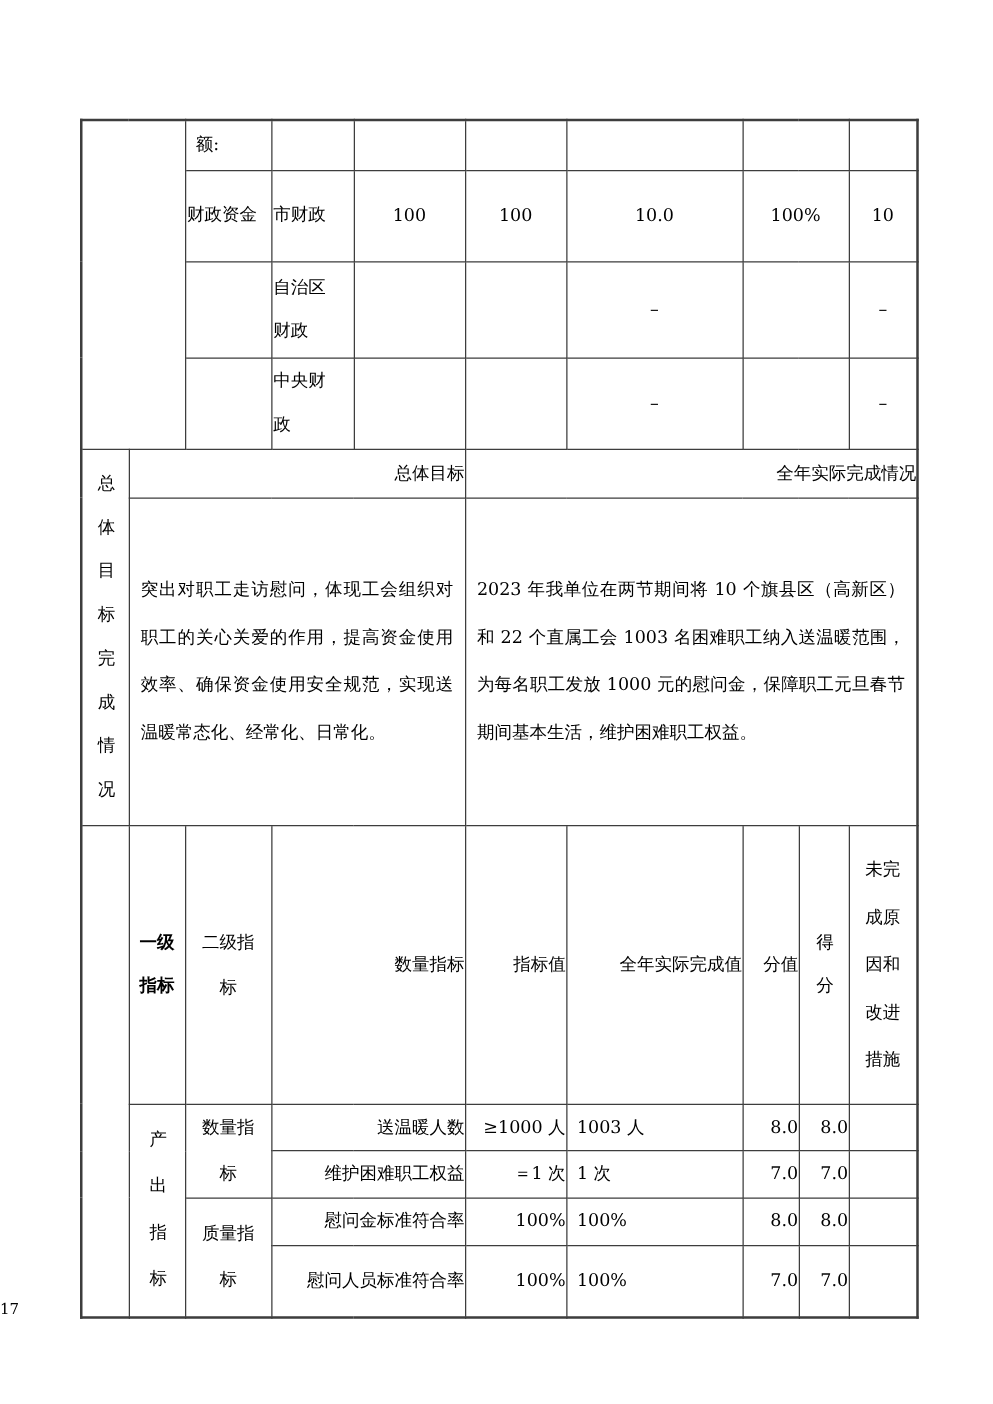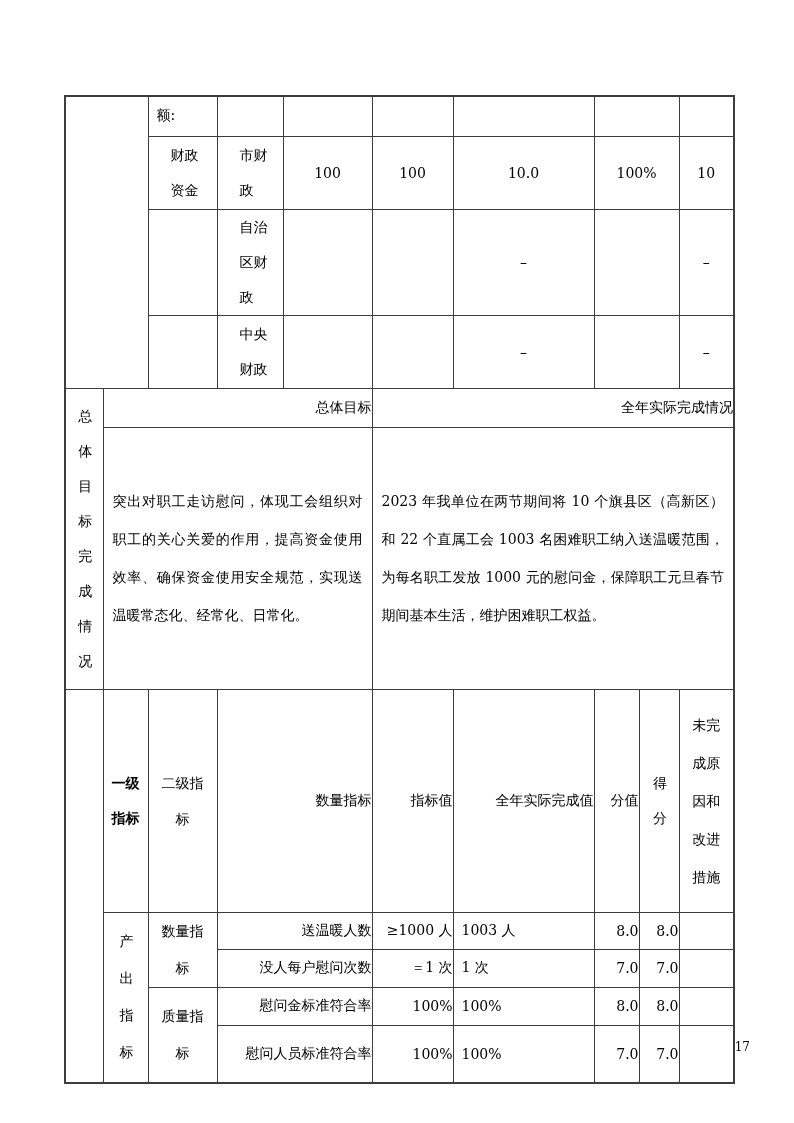--- a/index.html
+++ b/index.html
@@ -22,21 +22,21 @@
   table.doc td {
     border:1px solid #3d3d3d;
     font-size:14px;
     vertical-align:middle;
     padding:0;
     overflow:hidden;
     word-break:break-all;
   }
   td.c { text-align:right;margin-left:26px; }
   td.l { text-align:left; }
-  .pad-l { padding-left:22px; padding-right:10px; line-height:35px; }
+  .pad-l { padding-left:1px; padding-right:10px; line-height:35px; }
   .one-line { padding-left:8px; }
   
   .vstack { width:16px; margin:0 auto; text-align:right; word-break:break-all; }
   .lh35 { line-height:35px; }
   .lh37 { line-height:37px; }
   .lh16 { line-height:16px;margin-left:41px; }
   
   .wrap2 { width:30px; margin:0 auto; text-align:center; word-break:break-all; line-height:35px;font-weight:bold; }
   .wrap3 { width:46px; margin:0 auto; text-align:center; word-break:break-all; line-height:36px; }
   .wrap2w { width:34px; margin:16px auto; text-align:center; word-break:break-all; line-height:38px; }
@@ -44,21 +44,21 @@
   .para {
     padding:0 9px;
     line-height:38px;
     text-align:justify;
     text-align-last:left;
   }
   td.top-val { text-align:center; }
   .actual-val { padding-left:8px; }
   .pageno {
     position:absolute; left:0; top:1040px; width:750px;
-    text-align:right; font-size:12px;
+    text-align:left; font-size:12px;
     font-family:"DejaVu Serif","Liberation Serif",serif;
   }
 </style>
 </head>
 <body>
 
 <div class="page">
 
   <table class="doc">
     <colgroup>
@@ -170,21 +170,21 @@
         <td colspan="2" class="c">送温暖人数</td>
         <td class="c">≥1000 人</td>
         <td class="l">
             <div class="actual-val">1003 人</div>
           </td>
         <td class="c">8.0</td>
         <td class="c">8.0</td>
         <td class="c"></td>
       </tr>
       <tr style="height:35px">
-        <td colspan="2" class="c">没人每户慰问次数</td>
+        <td colspan="2" class="c">维护困难职工权益</td>
         <td class="c">＝1 次</td>
         <td class="l">
             <div class="actual-val">1 次</div>
           </td>
         <td class="c">7.0</td>
         <td class="c">7.0</td>
         <td class="c"></td>
       </tr>
       <tr style="height:38px">
         <td rowspan="2">

